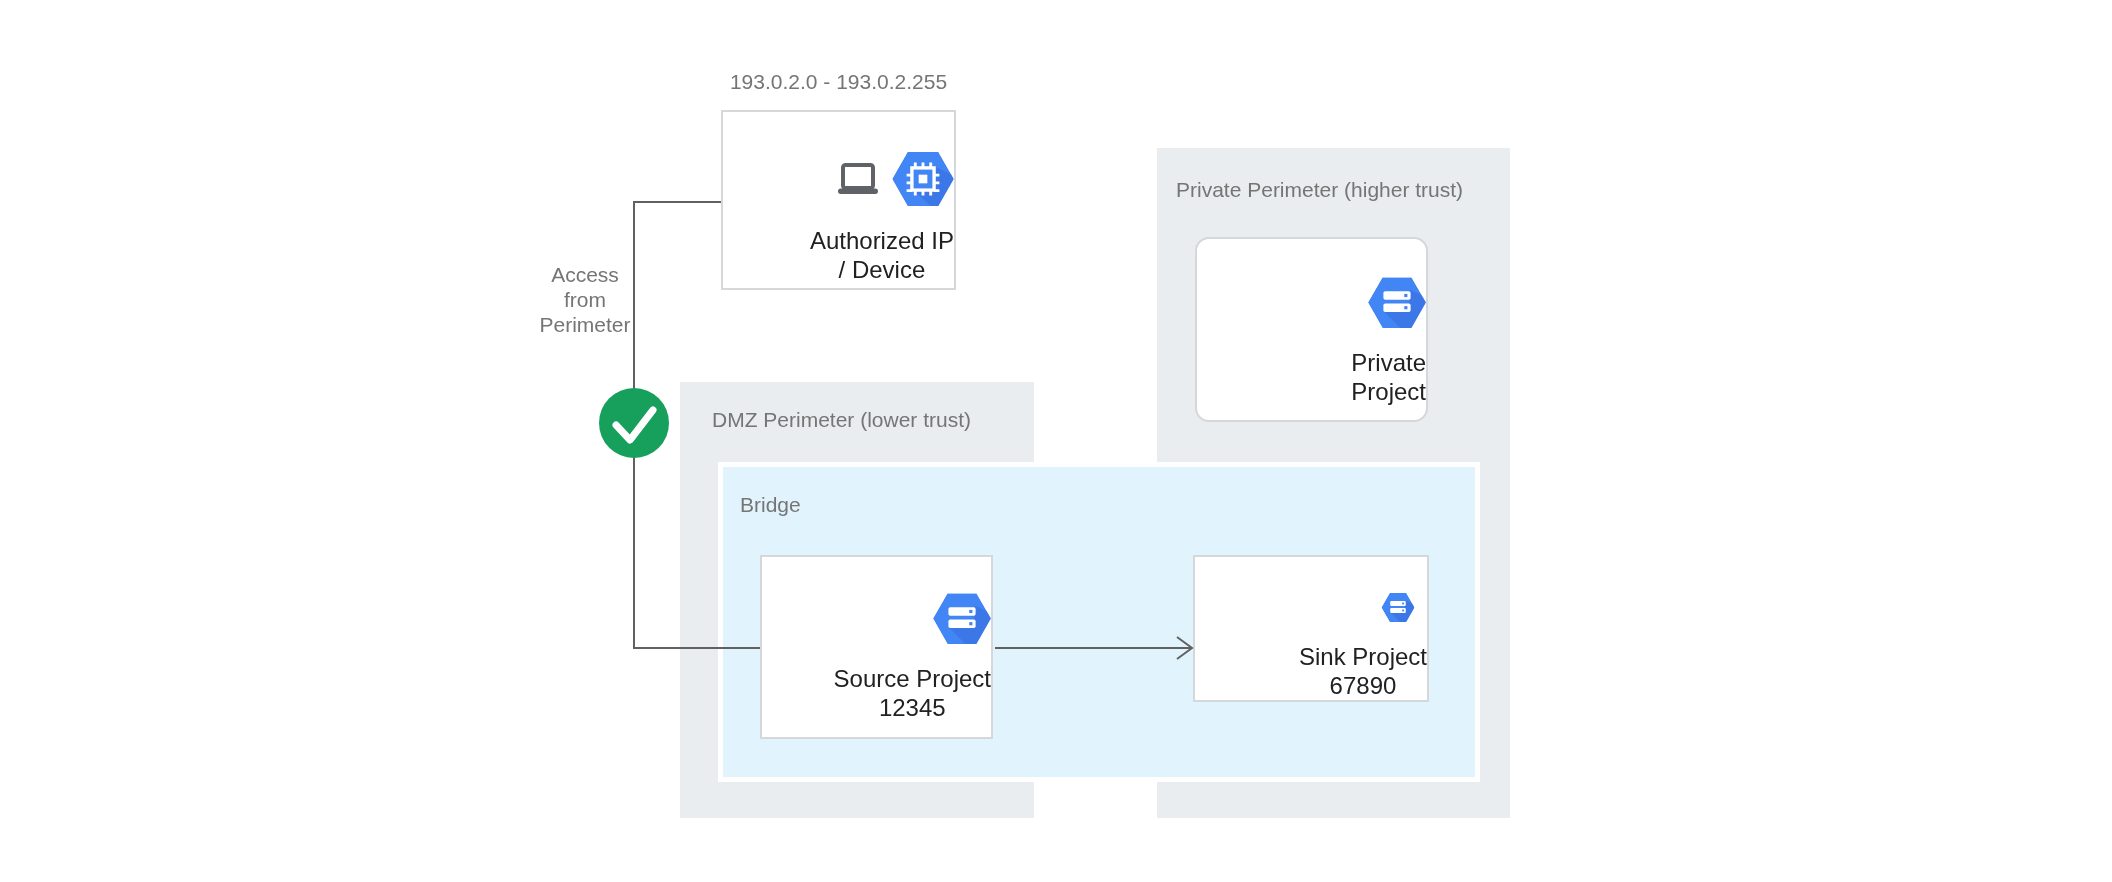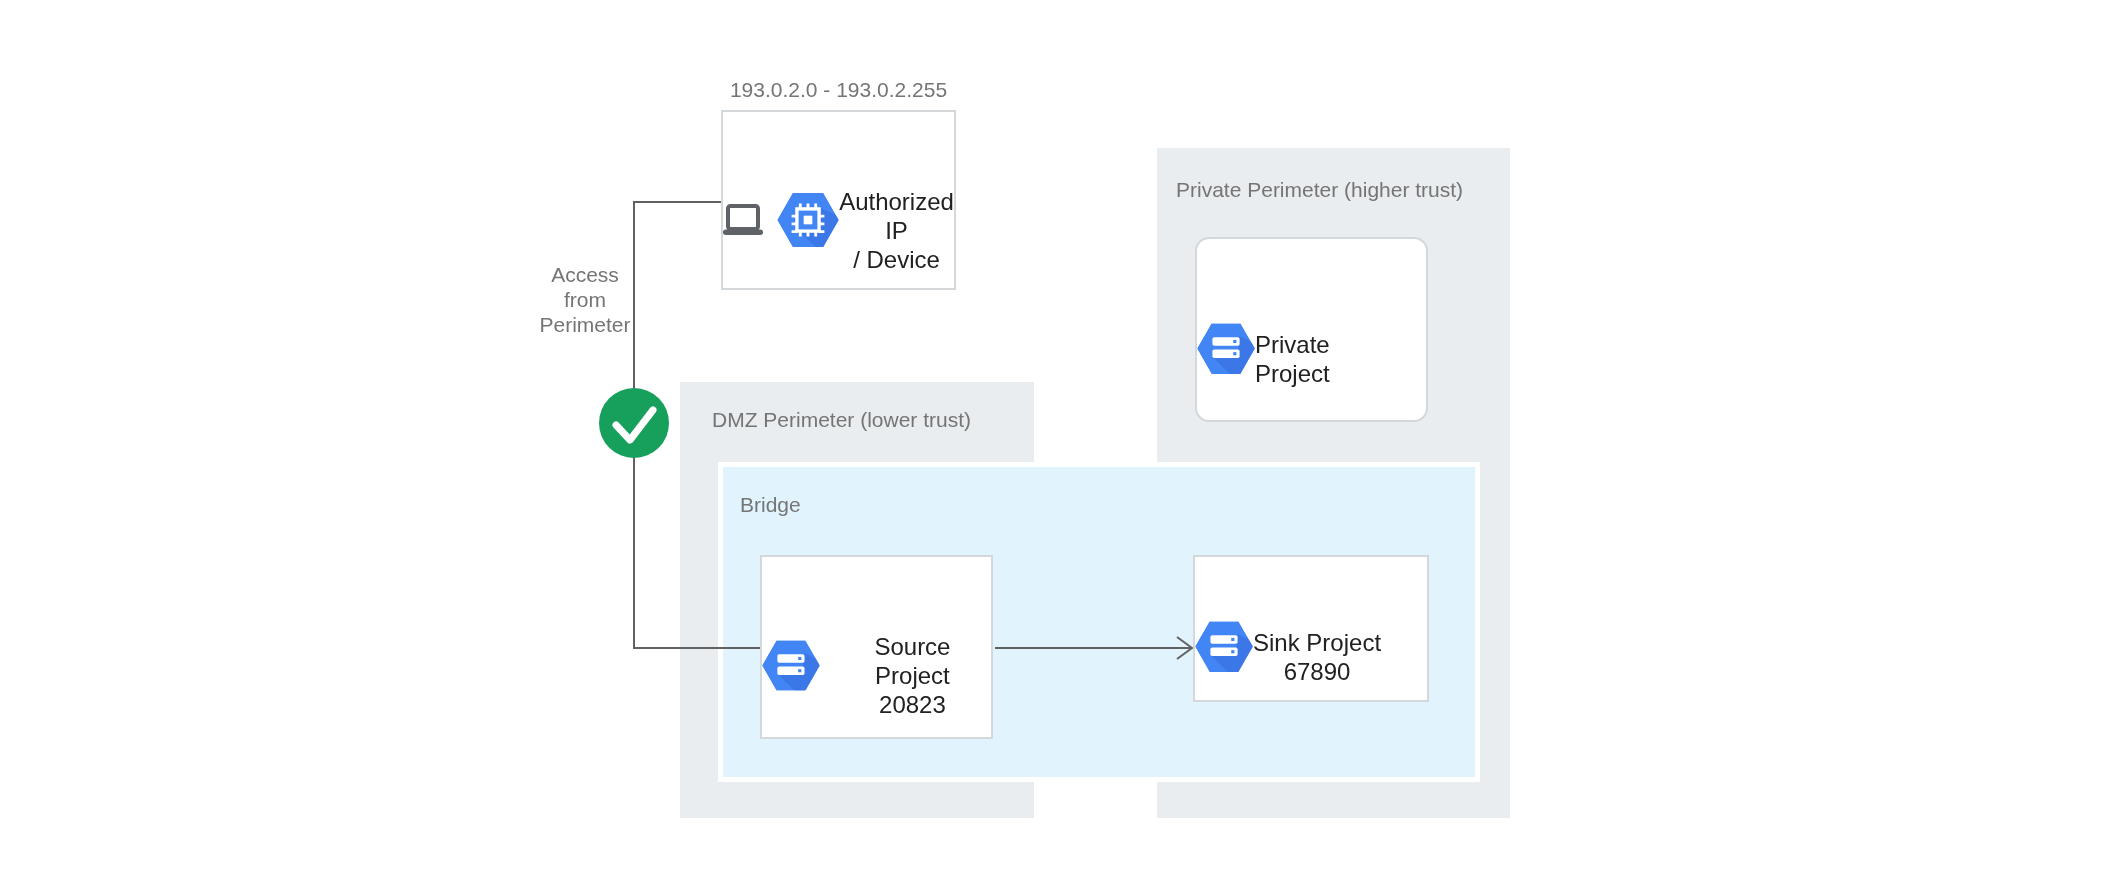--- a/index.html
+++ b/index.html
@@ -28,34 +28,34 @@
   .private{left:1157px;top:148px;width:353px;height:670px;}
   .private .perimeter-label{left:19px;top:30px;}
 
   
   .bridge{position:absolute;left:718px;top:462px;width:762px;height:320px;
           background:var(--bridge-blue);border:5px solid #ffffff;z-index:2;}
   .bridge-label{position:absolute;left:17px;top:26px;font-size:21px;color:var(--label-gray);}
 
   
   .node{position:absolute;background:#ffffff;border:2px solid var(--box-border);z-index:3;
-        display:flex;align-items:center;}
+        display:flex;flex-direction:column;align-items:flex-end;}
   .node-authorized{left:721px;top:110px;width:235px;height:180px;padding-top:40px;}
   .node-private-project{left:1195px;top:237px;width:233px;height:185px;padding-top:38px;border-radius:14px;}
-  .node-source{left:760px;top:555px;width:233px;height:184px;padding-top:36px;gap:14px;}
+  .node-source{left:760px;top:555px;width:233px;height:184px;padding-top:36px;}
   .node-sink{left:1193px;top:555px;width:236px;height:147px;padding-top:36px;}
 
   .node-icons{display:flex;align-items:center;gap:14px;}
   .node-text{margin-top:20px;text-align:center;font-size:24px;line-height:29px;color:var(--text-dark);}
   .node-text span{display:block;}
 
   .hex-icon{display:block;}
 
   
-  .ip-label{position:absolute;left:721px;top:78px;width:235px;text-align:center;
+  .ip-label{position:absolute;left:721px;top:70px;width:235px;text-align:center;
             font-size:21px;color:var(--label-gray);white-space:nowrap;z-index:3;}
   .access-label{position:absolute;left:535px;top:262px;width:100px;text-align:center;
                 font-size:21px;line-height:25px;color:var(--label-gray);z-index:3;}
   .access-label span{display:block;}
 
   
   .overlay{position:absolute;left:0;top:0;z-index:10;pointer-events:none;}
   .connector{stroke:var(--line-gray);stroke-width:2;fill:none;}
   .check-circle{fill:var(--green);}
   .check-stroke{stroke:#ffffff;stroke-width:7;fill:none;stroke-linecap:round;stroke-linejoin:round;}
@@ -152,21 +152,21 @@
       <span>Project</span>
     </div>
   </div>
 
   <div class="node node-source">
     <svg class="hex-icon" width="58" height="51" viewBox="0 0 64 56">
         <use href="#sym-project-hex"></use>
       </svg>
     <div class="node-text">
       <span>Source Project</span>
-      <span>20823</span>
+      <span>12345</span>
     </div>
   </div>
 
   <div class="node node-sink">
     <svg class="hex-icon" width="58" height="51" viewBox="0 0 64 56">
         <use href="#sym-project-hex"></use>
       </svg>
     <div class="node-text">
       <span>Sink Project</span>
       <span>67890</span>

